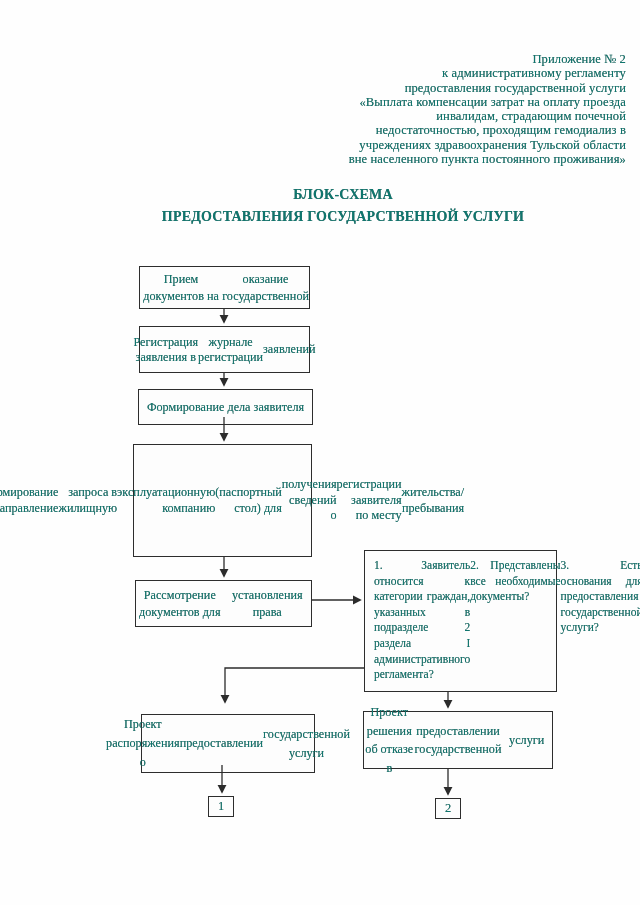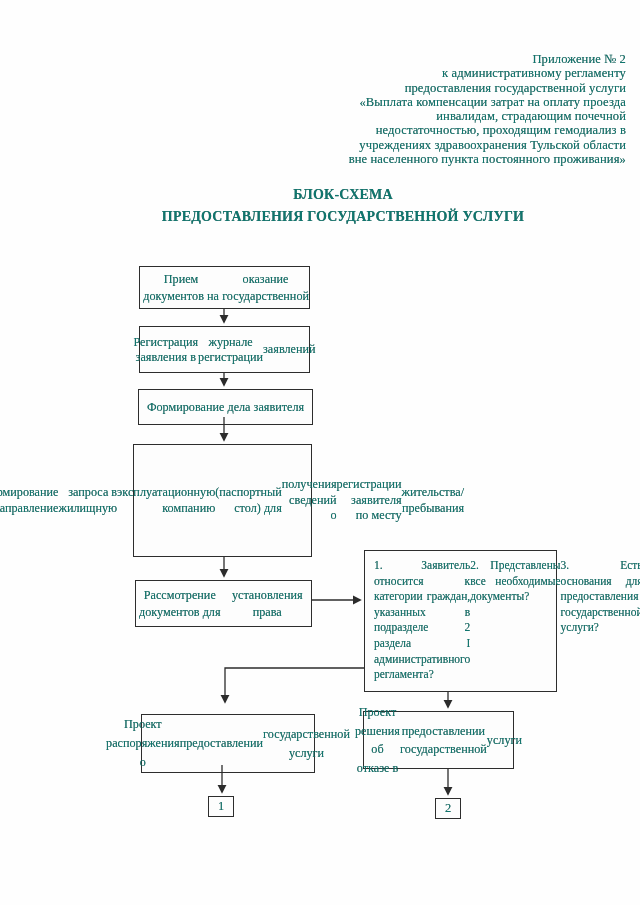--- a/index.html
+++ b/index.html
@@ -24,21 +24,21 @@
     display:flex;flex-direction:row;justify-content:center;align-items:center;
     text-align:center;font-size:12.2px;
   }
   .fbox .ln{width:100%;}
   .b-receive{left:139px;top:266px;width:171px;height:43px;line-height:17px;}
   .b-register{left:139px;top:326px;width:171px;height:47px;line-height:14.6px;}
   .b-case{left:138px;top:389px;width:175px;height:36px;line-height:14px;}
   .b-request{left:133px;top:444px;width:179px;height:113px;line-height:15.5px;text-align:right;}
   .b-review{left:135px;top:580px;width:177px;height:47px;line-height:17px;}
   .b-grant{left:141px;top:714px;width:174px;height:59px;line-height:19px;}
-  .b-refuse{left:363px;top:711px;width:151px;height:58px;line-height:18.5px;}
+  .b-refuse{left:363px;top:711px;width:190px;height:58px;line-height:18.5px;}
   .b-criteria{
     left:364px;top:550px;width:193px;height:142px;
     justify-content:flex-start;align-items:stretch;
     padding:7px 8px 16px 9px;text-align:left;
   }
   .crit{margin:0;text-align:justify;font-size:11.5px;line-height:15.6px;}
   .cbox{
     position:absolute;box-sizing:border-box;border:1.4px solid #2d2d2d;background:#fdfdfd;
     display:flex;align-items:center;justify-content:center;font-size:12.5px;
   }

